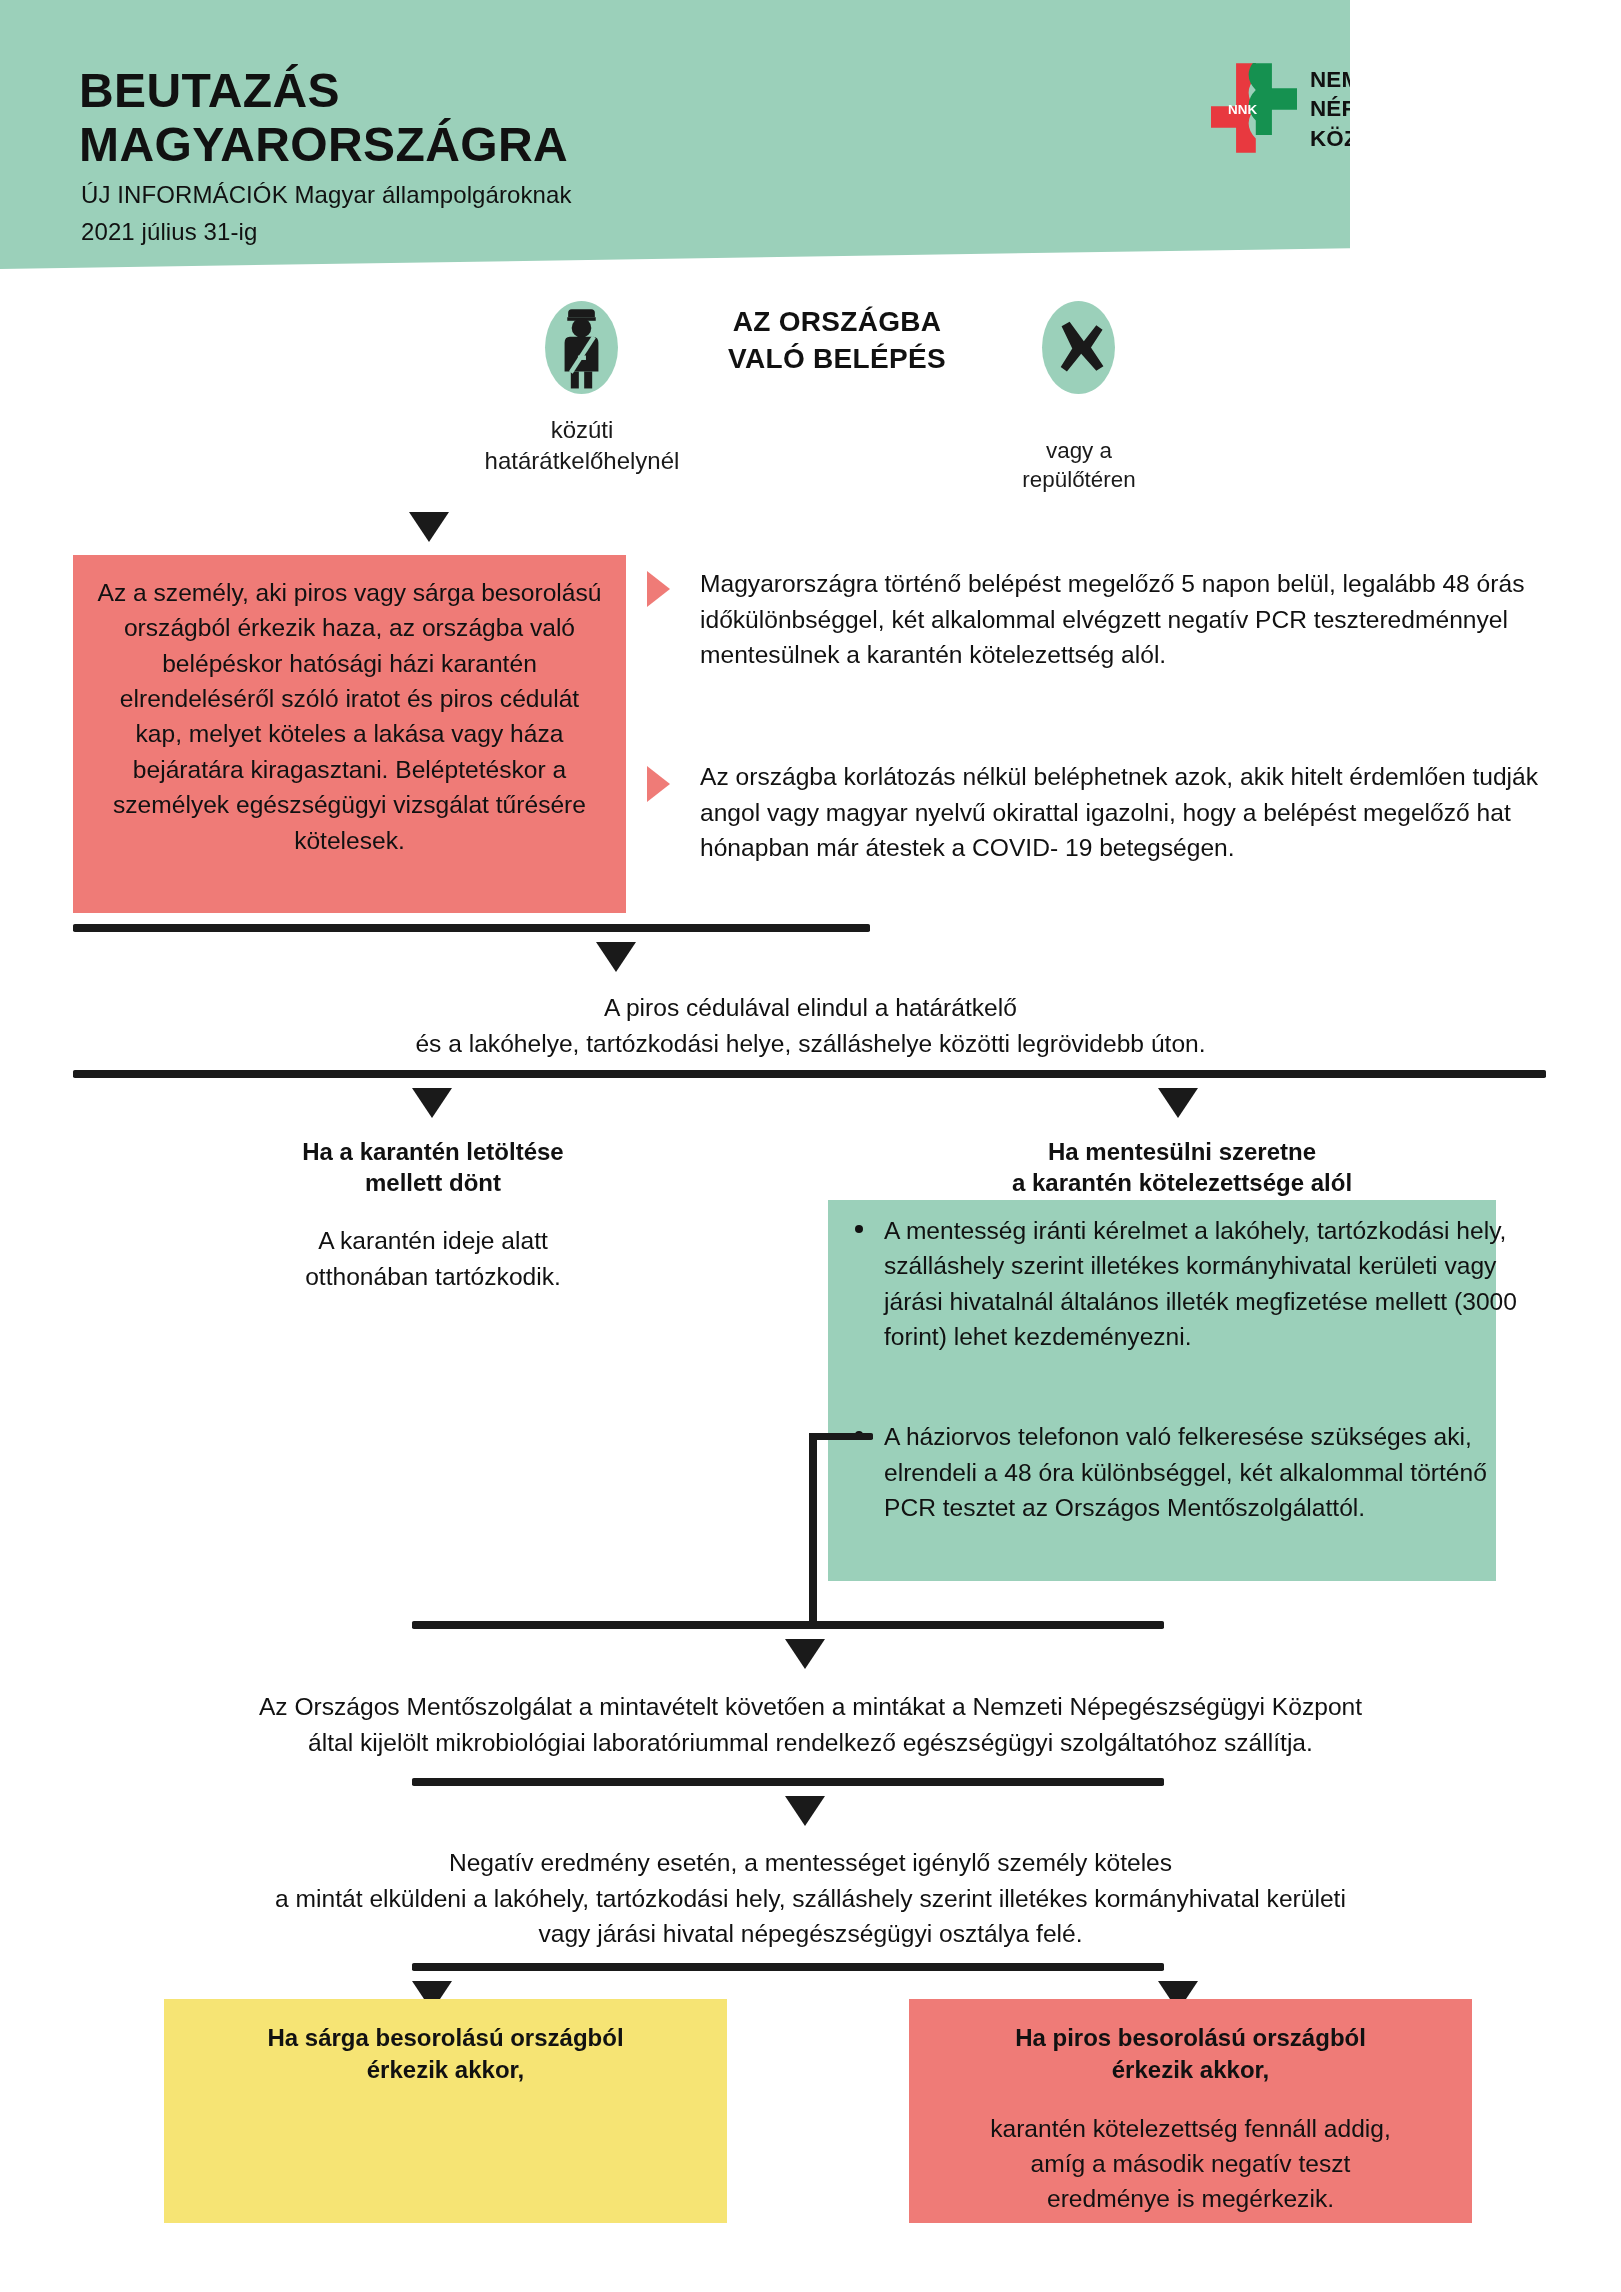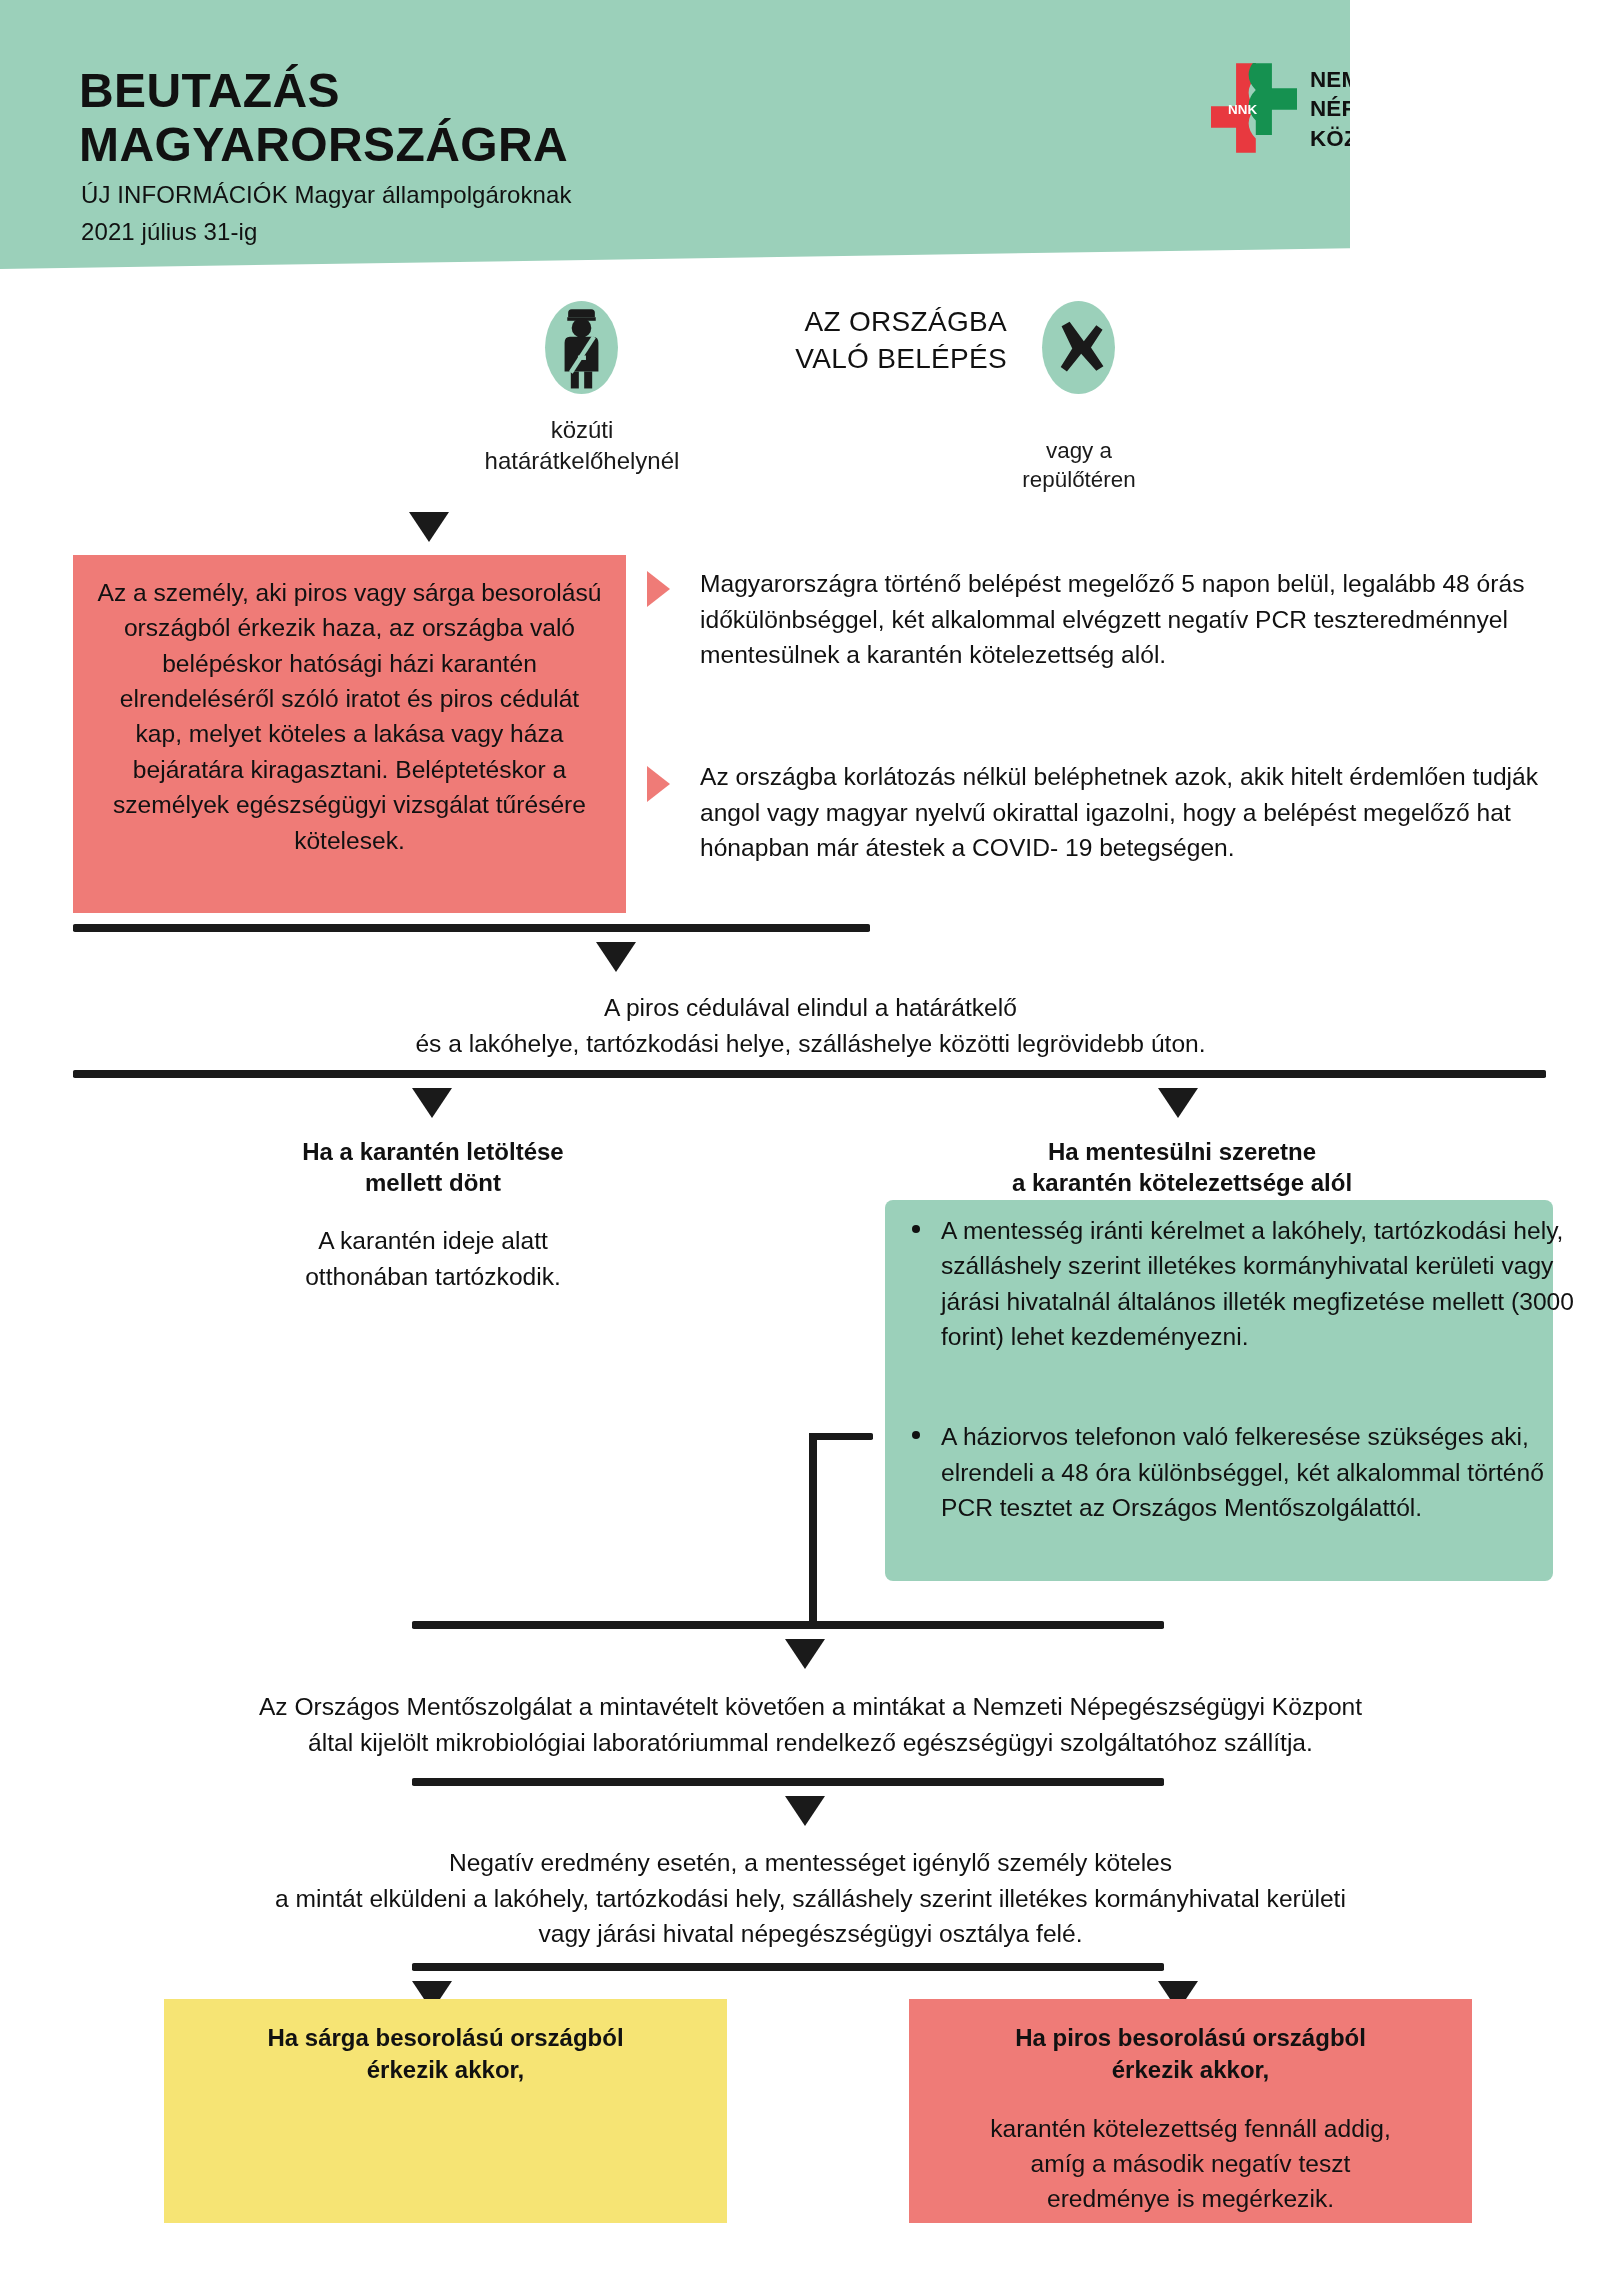--- a/index.html
+++ b/index.html
@@ -82,23 +82,23 @@
     border-radius: 50%;
   }
   #icon-road { left: 545px; top: 301px; }
   #icon-air  { left: 1042px; top: 301px; }
   .oval-icon svg { position: absolute; left: 0; top: 0; }
 
   #entry-heading {
     position: absolute;
     left: 667px; top: 303px;
     width: 340px;
-    text-align: right;
+    text-align: center;
     font-size: 28px;
-    font-weight: normal;
+    font-weight: bold;
     line-height: 1.33;
     letter-spacing: 0.3px;
     white-space: pre-line;
     color: #111111;
   }
   #label-road {
     position: absolute;
     left: 394px; top: 414px;
     width: 376px;
     text-align: center;
@@ -191,24 +191,23 @@
     text-align: center;
     font-size: 24.6px;
     line-height: 1.45;
     color: #111111;
     white-space: pre-line;
   }
 
   
   #green-box {
     position: absolute;
-    left: 885px; top: 1200px;
+    left: 828px; top: 1200px;
     width: 668px; height: 381px;
     background: #9bd0ba;
-    border-radius: 8px;
   }
   .gbullet {
     position: absolute;
     font-size: 24.6px;
     line-height: 1.45;
     color: #111111;
   }
   .gdot {
     position: absolute;
     width: 8px; height: 8px;

